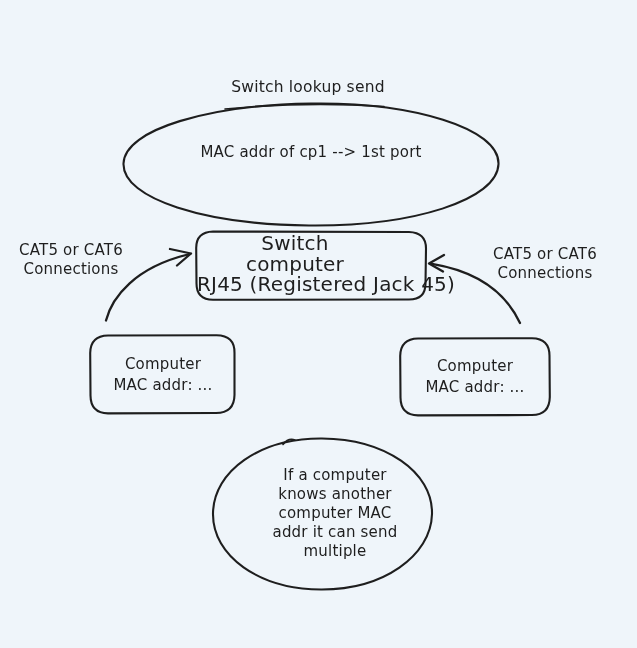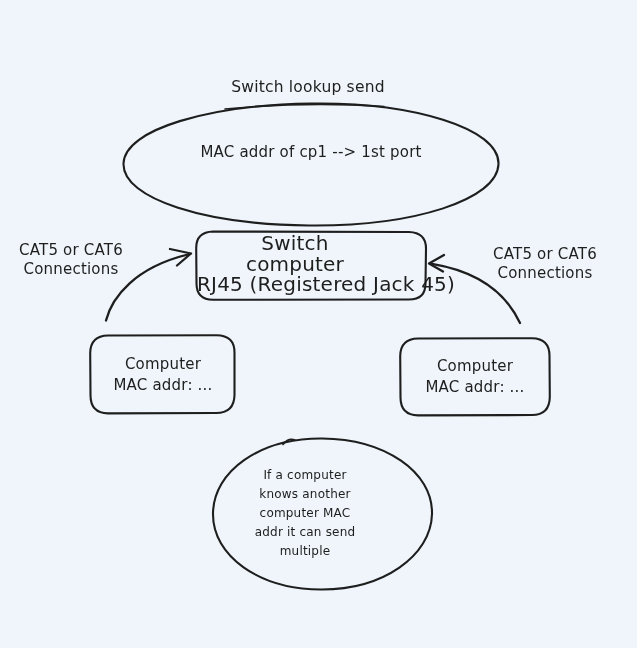--- a/index.html
+++ b/index.html
@@ -58,22 +58,22 @@
   }
   .computer-left-text {
     left: 91px; top: 354px; width: 144px;
     font-size: 15px; line-height: 21px;
   }
   .computer-right-text {
     left: 401px; top: 356px; width: 148px;
     font-size: 15px; line-height: 21px;
   }
   .note-text {
-    left: 216px; top: 466px; width: 178px;
-    font-size: 12px; line-height: 19px;
+    left: 246px; top: 466px; width: 178px;
+    font-size: 15px; line-height: 19px;
   }
 </style>
 </head>
 <body>
 
 <div class="canvas" style="background: rgb(239, 245, 250); --stroke-color: #1e1e1e; --text-color: #1e1e1e;">
 
   <svg class="sketch" width="637" height="648" viewBox="0 0 637 648">
 
     <path class="shape-stroke" d="M 311 103.5

